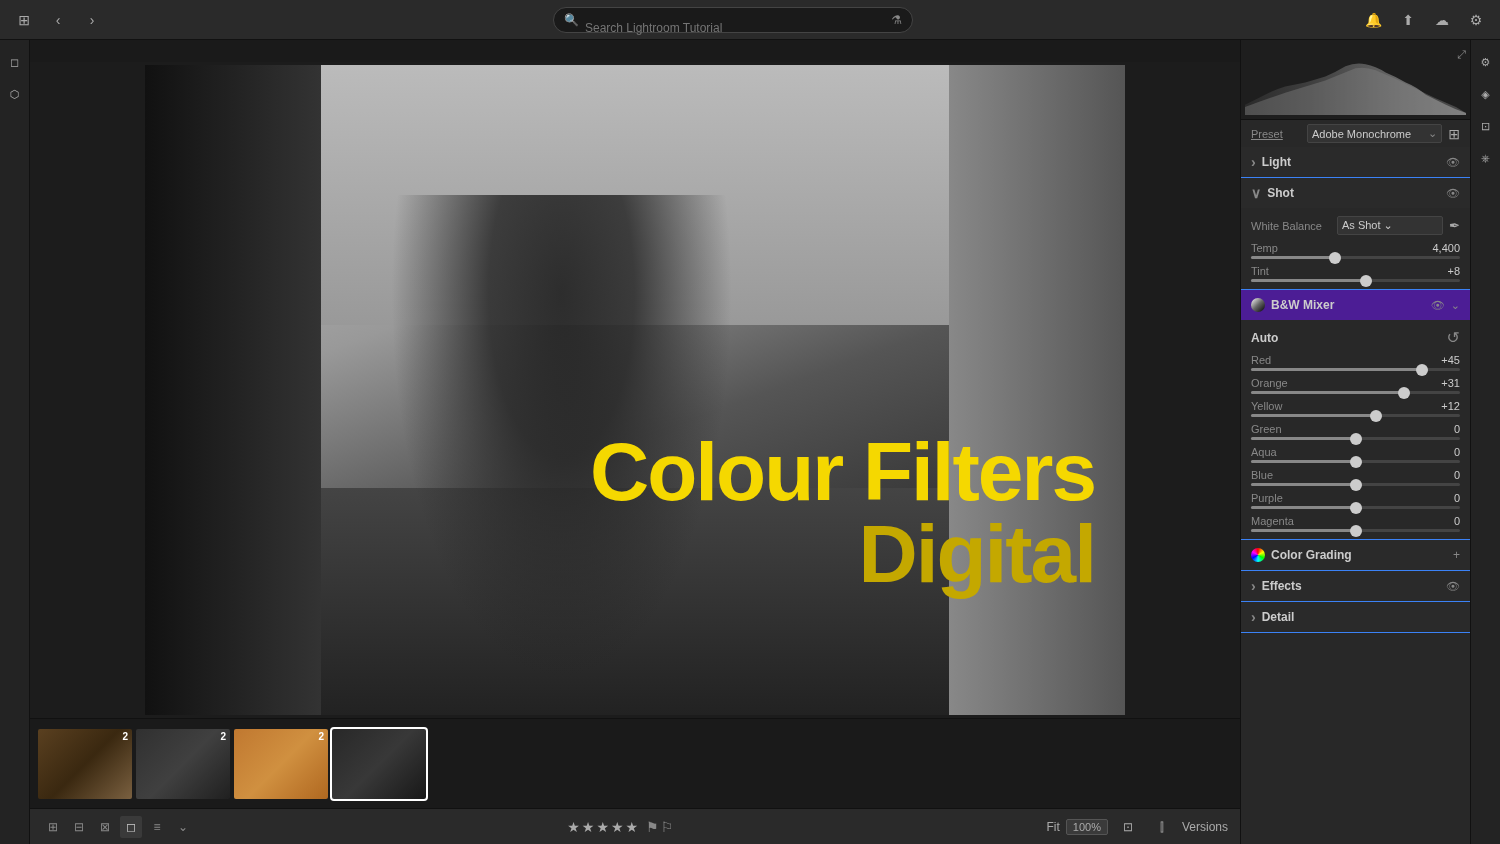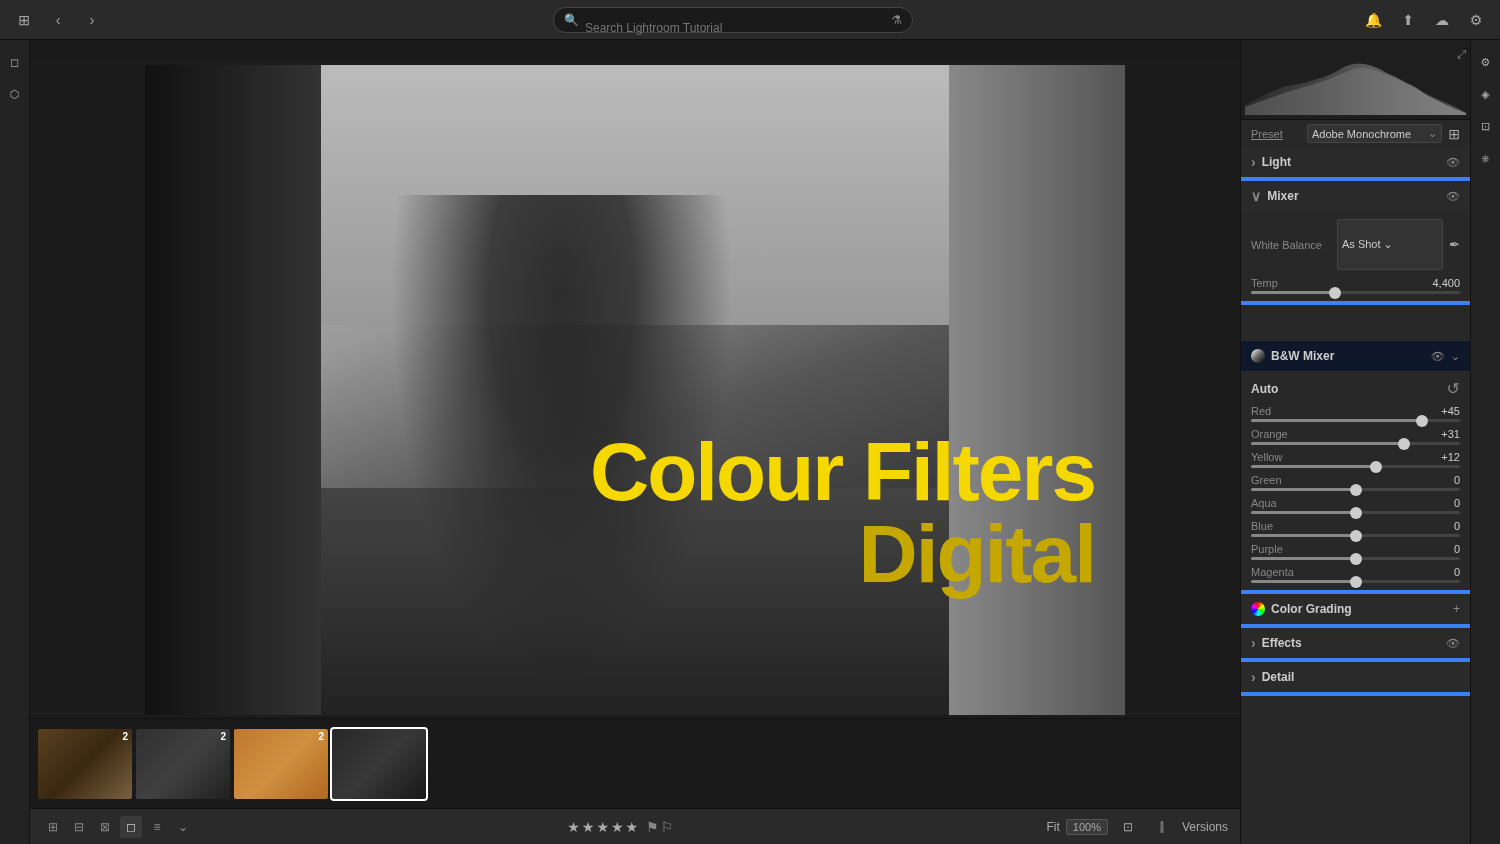--- a/index.html
+++ b/index.html
@@ -254,21 +254,21 @@
       height: 80px;
       background: #1e1e1e;
       border-bottom: 1px solid #111;
       padding: 4px;
       position: relative;
       flex-shrink: 0;
     }
 
     
     .panel-section {
-      border-bottom: 4px solid #3b82f6;
+      border-bottom: 1px solid #3b82f6;
       flex-shrink: 0;
     }
     .section-header {
       display: flex;
       align-items: center;
       justify-content: space-between;
       padding: 6px 10px;
       cursor: pointer;
       height: 30px;
       background: #2a2a2a;
@@ -378,40 +378,39 @@
       font-size: 11px;
       color: #888;
       width: 80px;
     }
     .wb-select {
       flex: 1;
       background: #333;
       border: 1px solid #444;
       color: #ccc;
       font-size: 11px;
-      padding: 18px 4px;
+      padding: 2px 4px;
       border-radius: 2px;
       cursor: pointer;
     }
     .eyedropper-btn {
       color: #aaa;
       font-size: 13px;
       cursor: pointer;
     }
 
     
     .bw-mixer-header {
       display: flex;
       align-items: center;
       justify-content: space-between;
       padding: 6px 10px;
-      background: #0f172a;
+      background: #4c1d95;
       height: 30px;
       cursor: pointer;
-      margin-top: 36px;
     }
     .bw-mixer-left {
       display: flex;
       align-items: center;
       gap: 6px;
       font-size: 12px;
       font-weight: 600;
       color: #ccc;
     }
     .bw-dot {
@@ -638,21 +637,21 @@
         <div class="section-header-right">
           <span class="section-eye">👁</span>
         </div>
       </div>
     </div>
 
     <div class="panel-section">
       <div class="section-header">
         <div class="section-title">
           <span class="collapse-indicator">∨</span>
-          <span>Mixer</span>
+          <span>Shot</span>
         </div>
         <div class="section-header-right">
           <span class="section-eye">👁</span>
         </div>
       </div>
       <div class="panel-content">
 
         <div class="wb-row">
           <span class="wb-label">White Balance</span>
           <div class="wb-select">
@@ -666,20 +665,30 @@
           <div class="slider-label-row">
             <span class="slider-label">Temp</span>
             <span class="slider-value">4,400</span>
           </div>
           <div class="slider-track">
             <div class="slider-fill" style="width:40%;"></div>
             <div class="slider-thumb" style="left:40%;"></div>
           </div>
         </div>
 
+        <div class="slider-row">
+          <div class="slider-label-row">
+            <span class="slider-label">Tint</span>
+            <span class="slider-value">+8</span>
+          </div>
+          <div class="slider-track">
+            <div class="slider-fill" style="width:55%;"></div>
+            <div class="slider-thumb" style="left:55%;"></div>
+          </div>
+        </div>
       </div>
     </div>
 
     <div class="panel-section">
       <div class="bw-mixer-header">
         <div class="bw-mixer-left">
           <div class="bw-dot"></div>
           <span>B&amp;W Mixer</span>
         </div>
         <div class="bw-mixer-right">

